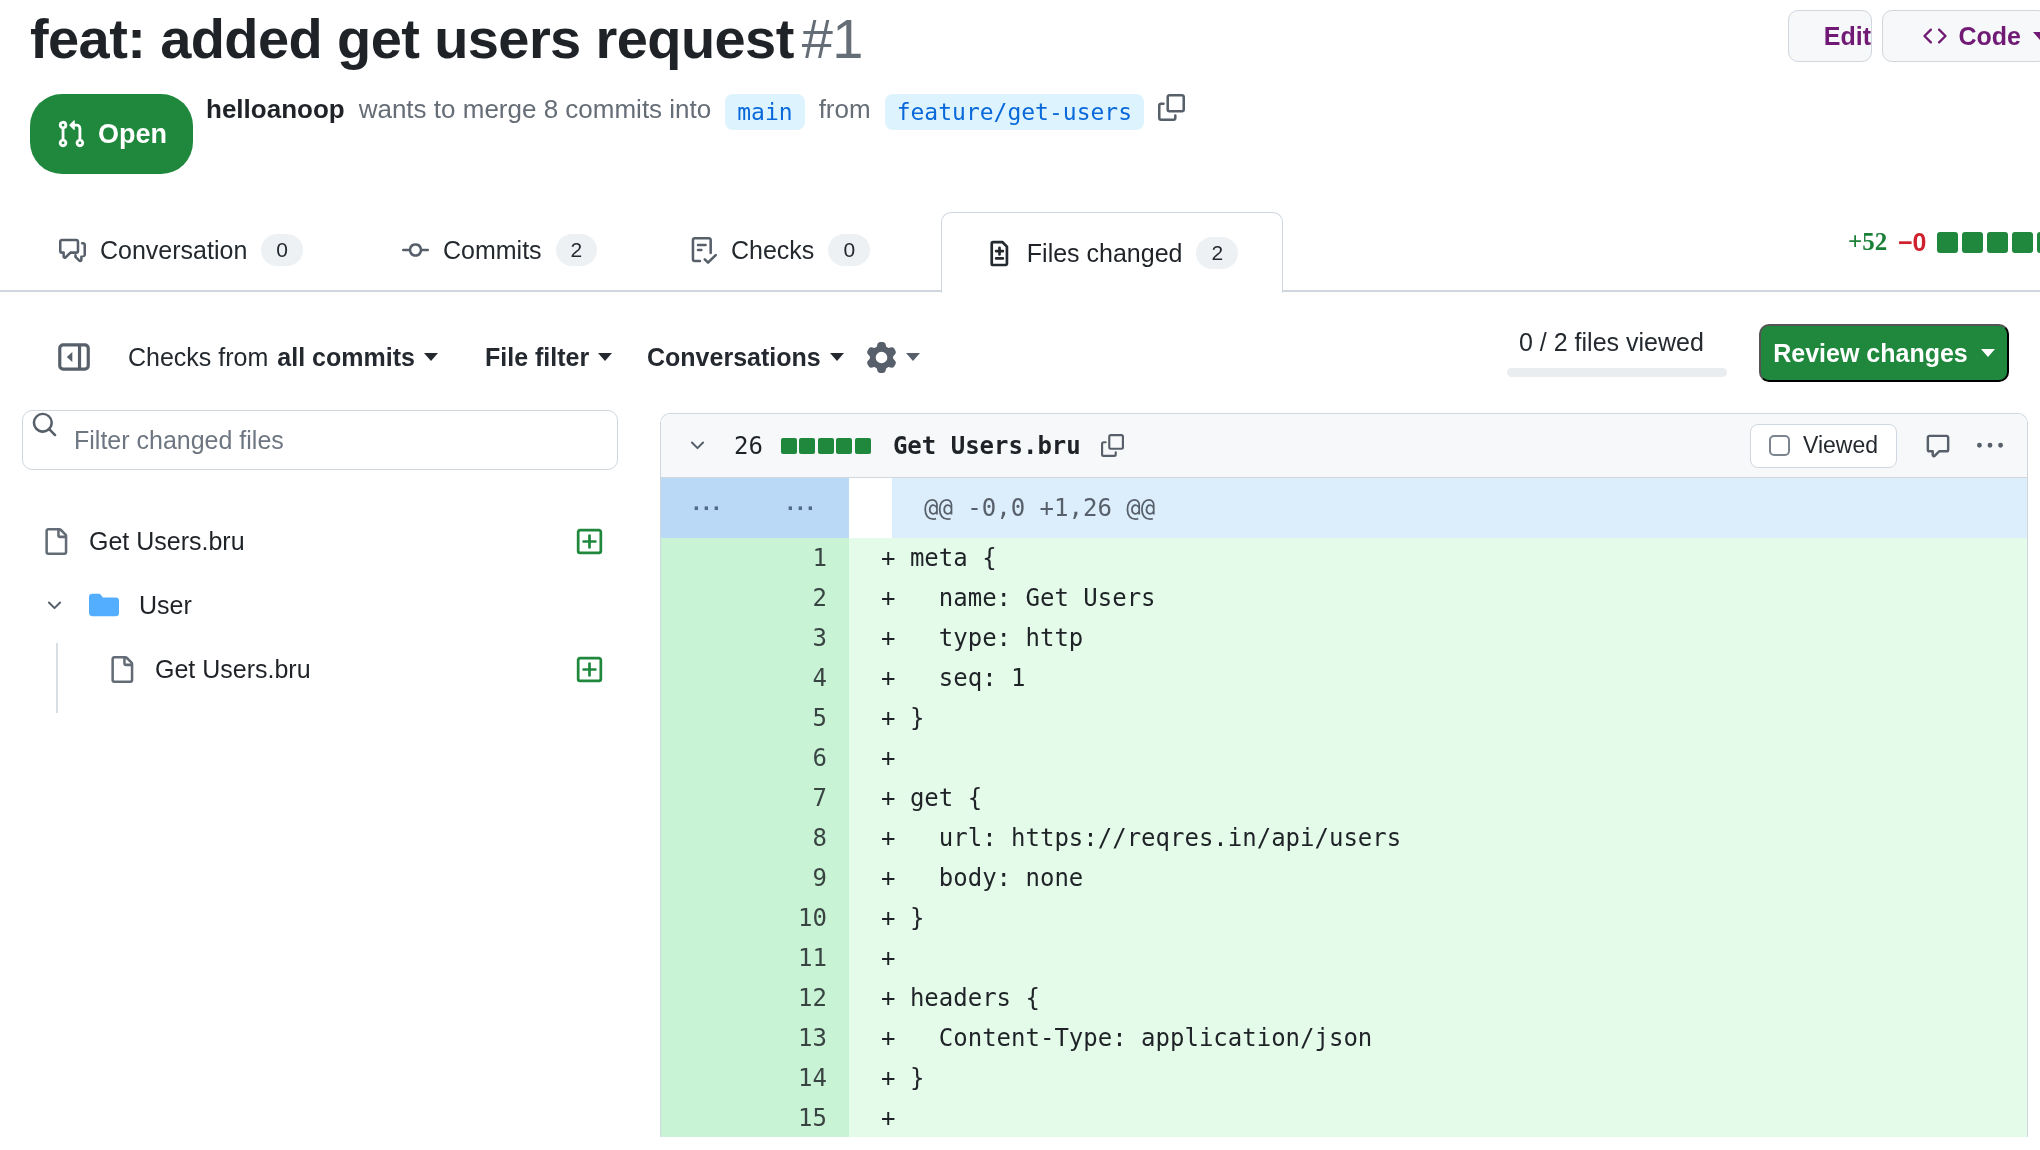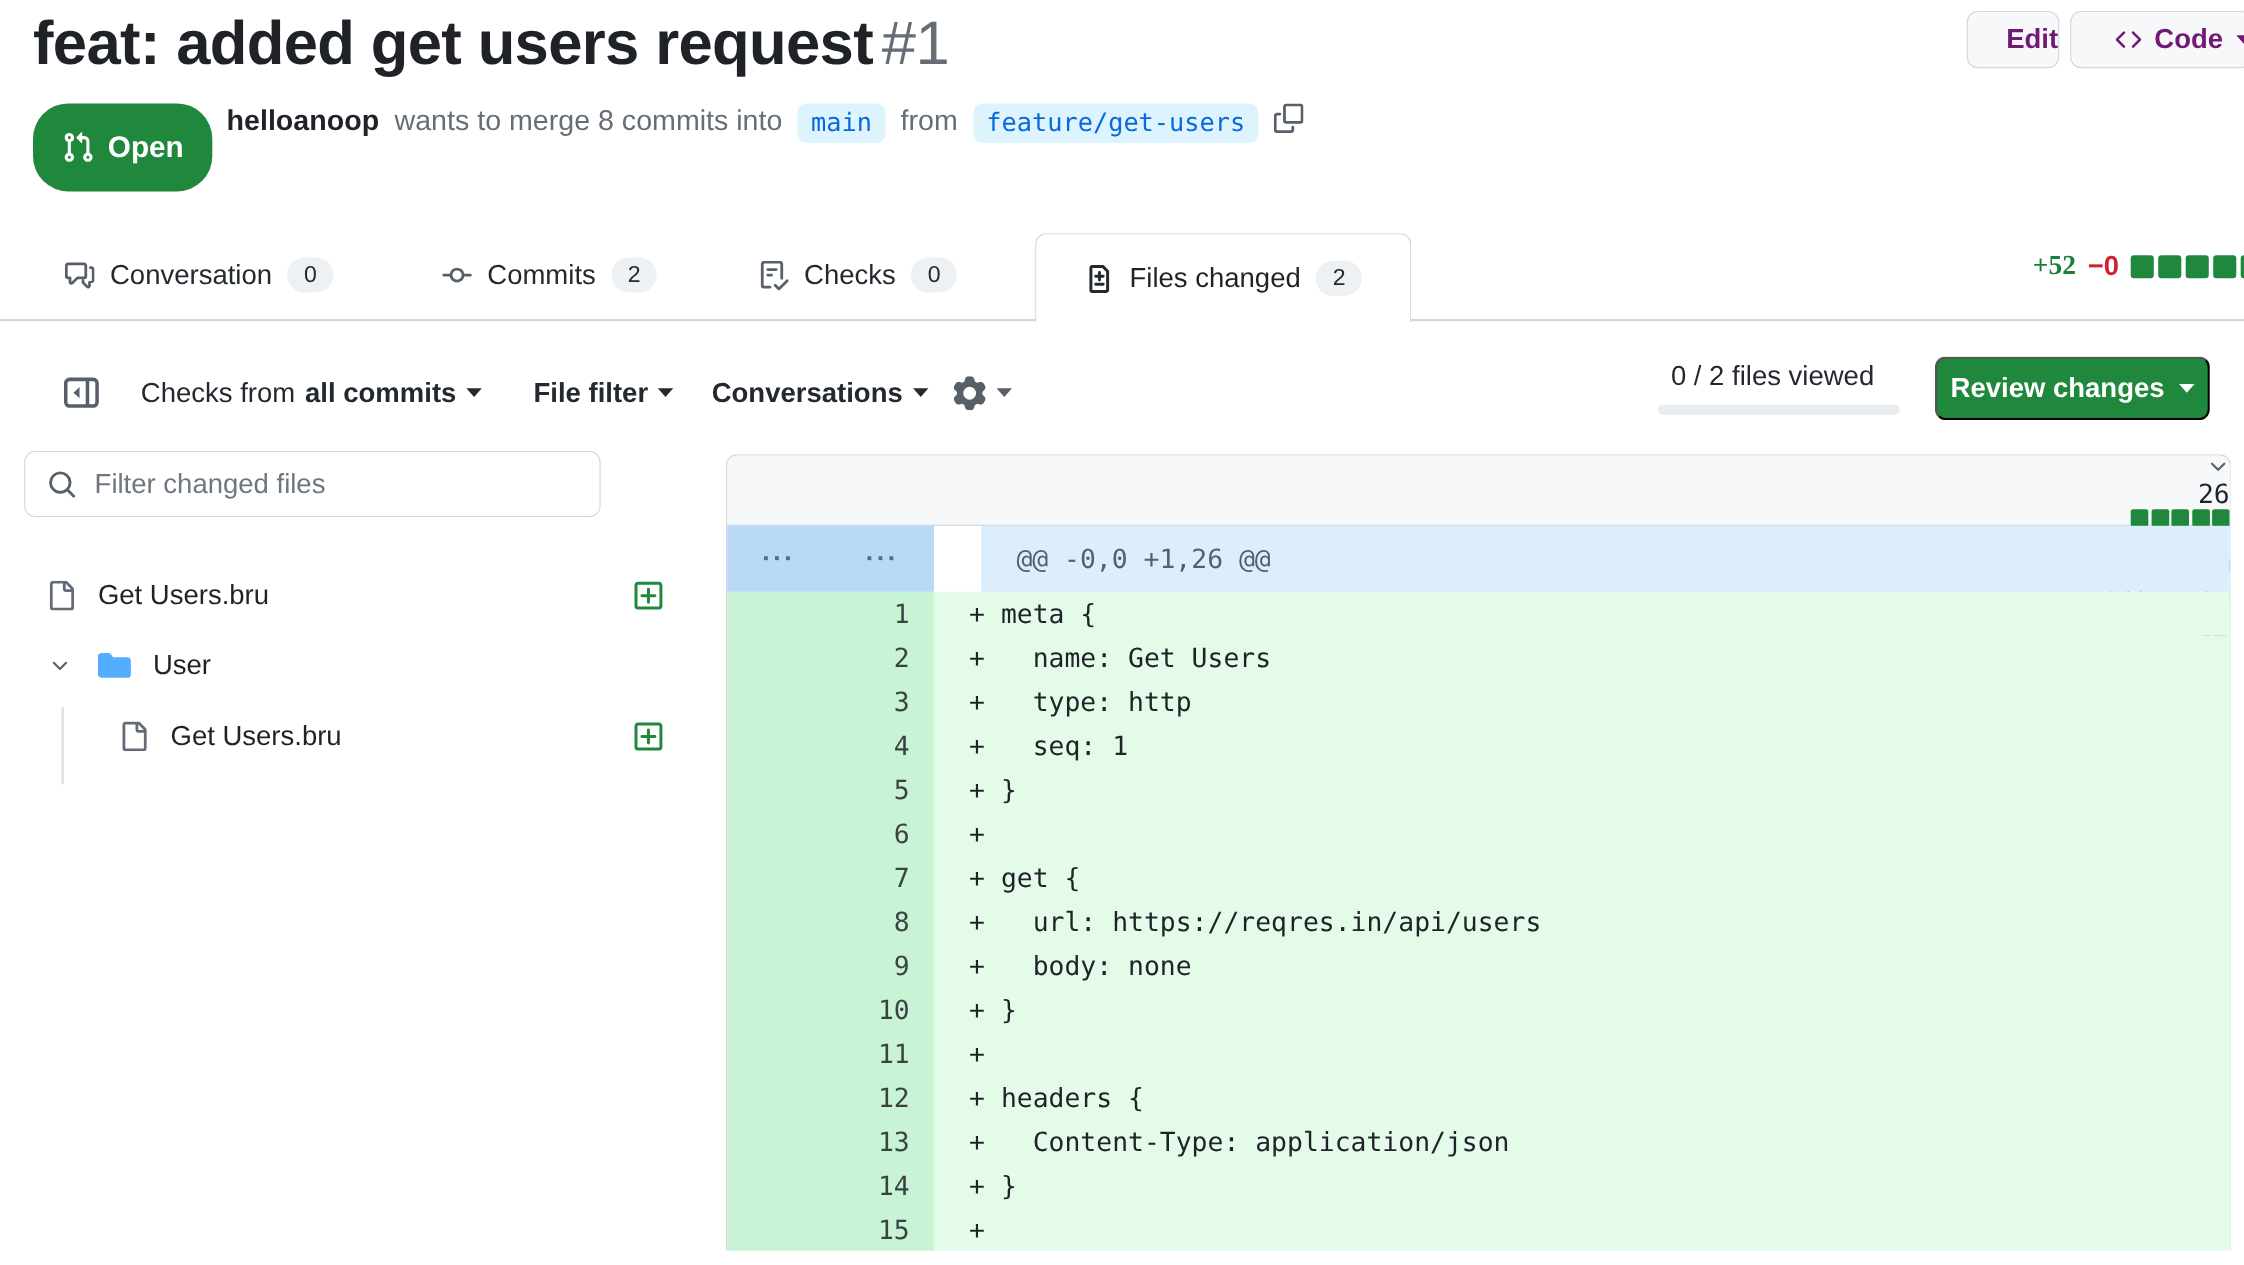--- a/index.html
+++ b/index.html
@@ -52,35 +52,35 @@
   .file-filter { left:485px; font-weight:600; }
   .conversations-dd { left:647px; font-weight:600; }
   .gear-dd { left:866px; color:#57606a; }
   .files-viewed { left:1519px; top:328px; font-size:25px; color:#24292f; }
   .viewed-bar { left:1507px; top:368px; width:220px; height:9px; border-radius:5px; background:#e9edf0; }
   .review-btn { left:1759px; top:324px; width:250px; height:58px; border-radius:10px;
     background:#1f883d; color:#fff; display:flex; align-items:center; justify-content:center; gap:13px;
     font-size:25px; font-weight:700; cursor:pointer; }
 
   
-  .filter-box { left:22px; top:410px; width:524px; height:60px; border:1.5px solid #d0d7de;
-    border-radius:10px; background:#fff; display:flex; align-items:center; padding:0 20px; gap:16px; }
+  .filter-box { left:22px; top:410px; width:596px; height:60px; border:1.5px solid #d0d7de;
+    border-radius:10px; background:#fff; display:flex; padding:0 8px; gap:16px; }
   .filter-box input { border:none; outline:none; font-size:25px; flex:1;
     font-family:"Liberation Sans", sans-serif; color:#1f2328; background:transparent; }
   .filter-box input::placeholder { color:#6e7781; }
   .tree-row { position:absolute; left:30px; width:580px; height:48px; display:flex; align-items:center; cursor:pointer; }
   .tree-row .label { font-size:25px; margin-left:20px; }
   .plus-icon { margin-left:auto; margin-right:6px; color:#1f883d; }
   .guide-line { left:56px; top:643px; width:2px; height:70px; background:#d8dee4; }
 
   
   .diff-panel { left:660px; top:413px; width:1368px; height:724px; background:#fff;
     border:1.5px solid #d0d7de; border-bottom:none; border-radius:10px 10px 0 0; overflow:hidden; }
   .diff-header { height:64px; background:#f6f8fa; border-bottom:1.5px solid #d0d7de;
-    display:flex; align-items:flex-end;flex-direction:column; }
+    display:flex; align-items:center; }
   .mono { font-family:"DejaVu Sans Mono", monospace; }
   .dh-chev { margin-left:26px; color:#57606a; cursor:pointer; }
   .dh-changes { margin-left:26px; font-size:24px; }
   .dh-blocks { margin-left:18px; display:flex; gap:2.5px; }
   .dh-blocks span { width:16px; height:16px; background:#1f883d; border-radius:2px; }
   .dh-name { margin-left:22px; font-size:24px; font-weight:700; }
   .dh-copy { margin-left:20px; color:#57606a; cursor:pointer; }
   .viewed-btn { margin-left:auto; height:44px; padding:0 18px; background:#fff;
     border:1.5px solid #d0d7de; border-radius:8px; display:flex; align-items:center; gap:13px;
     font-size:23px; color:#24292f; cursor:pointer; }

